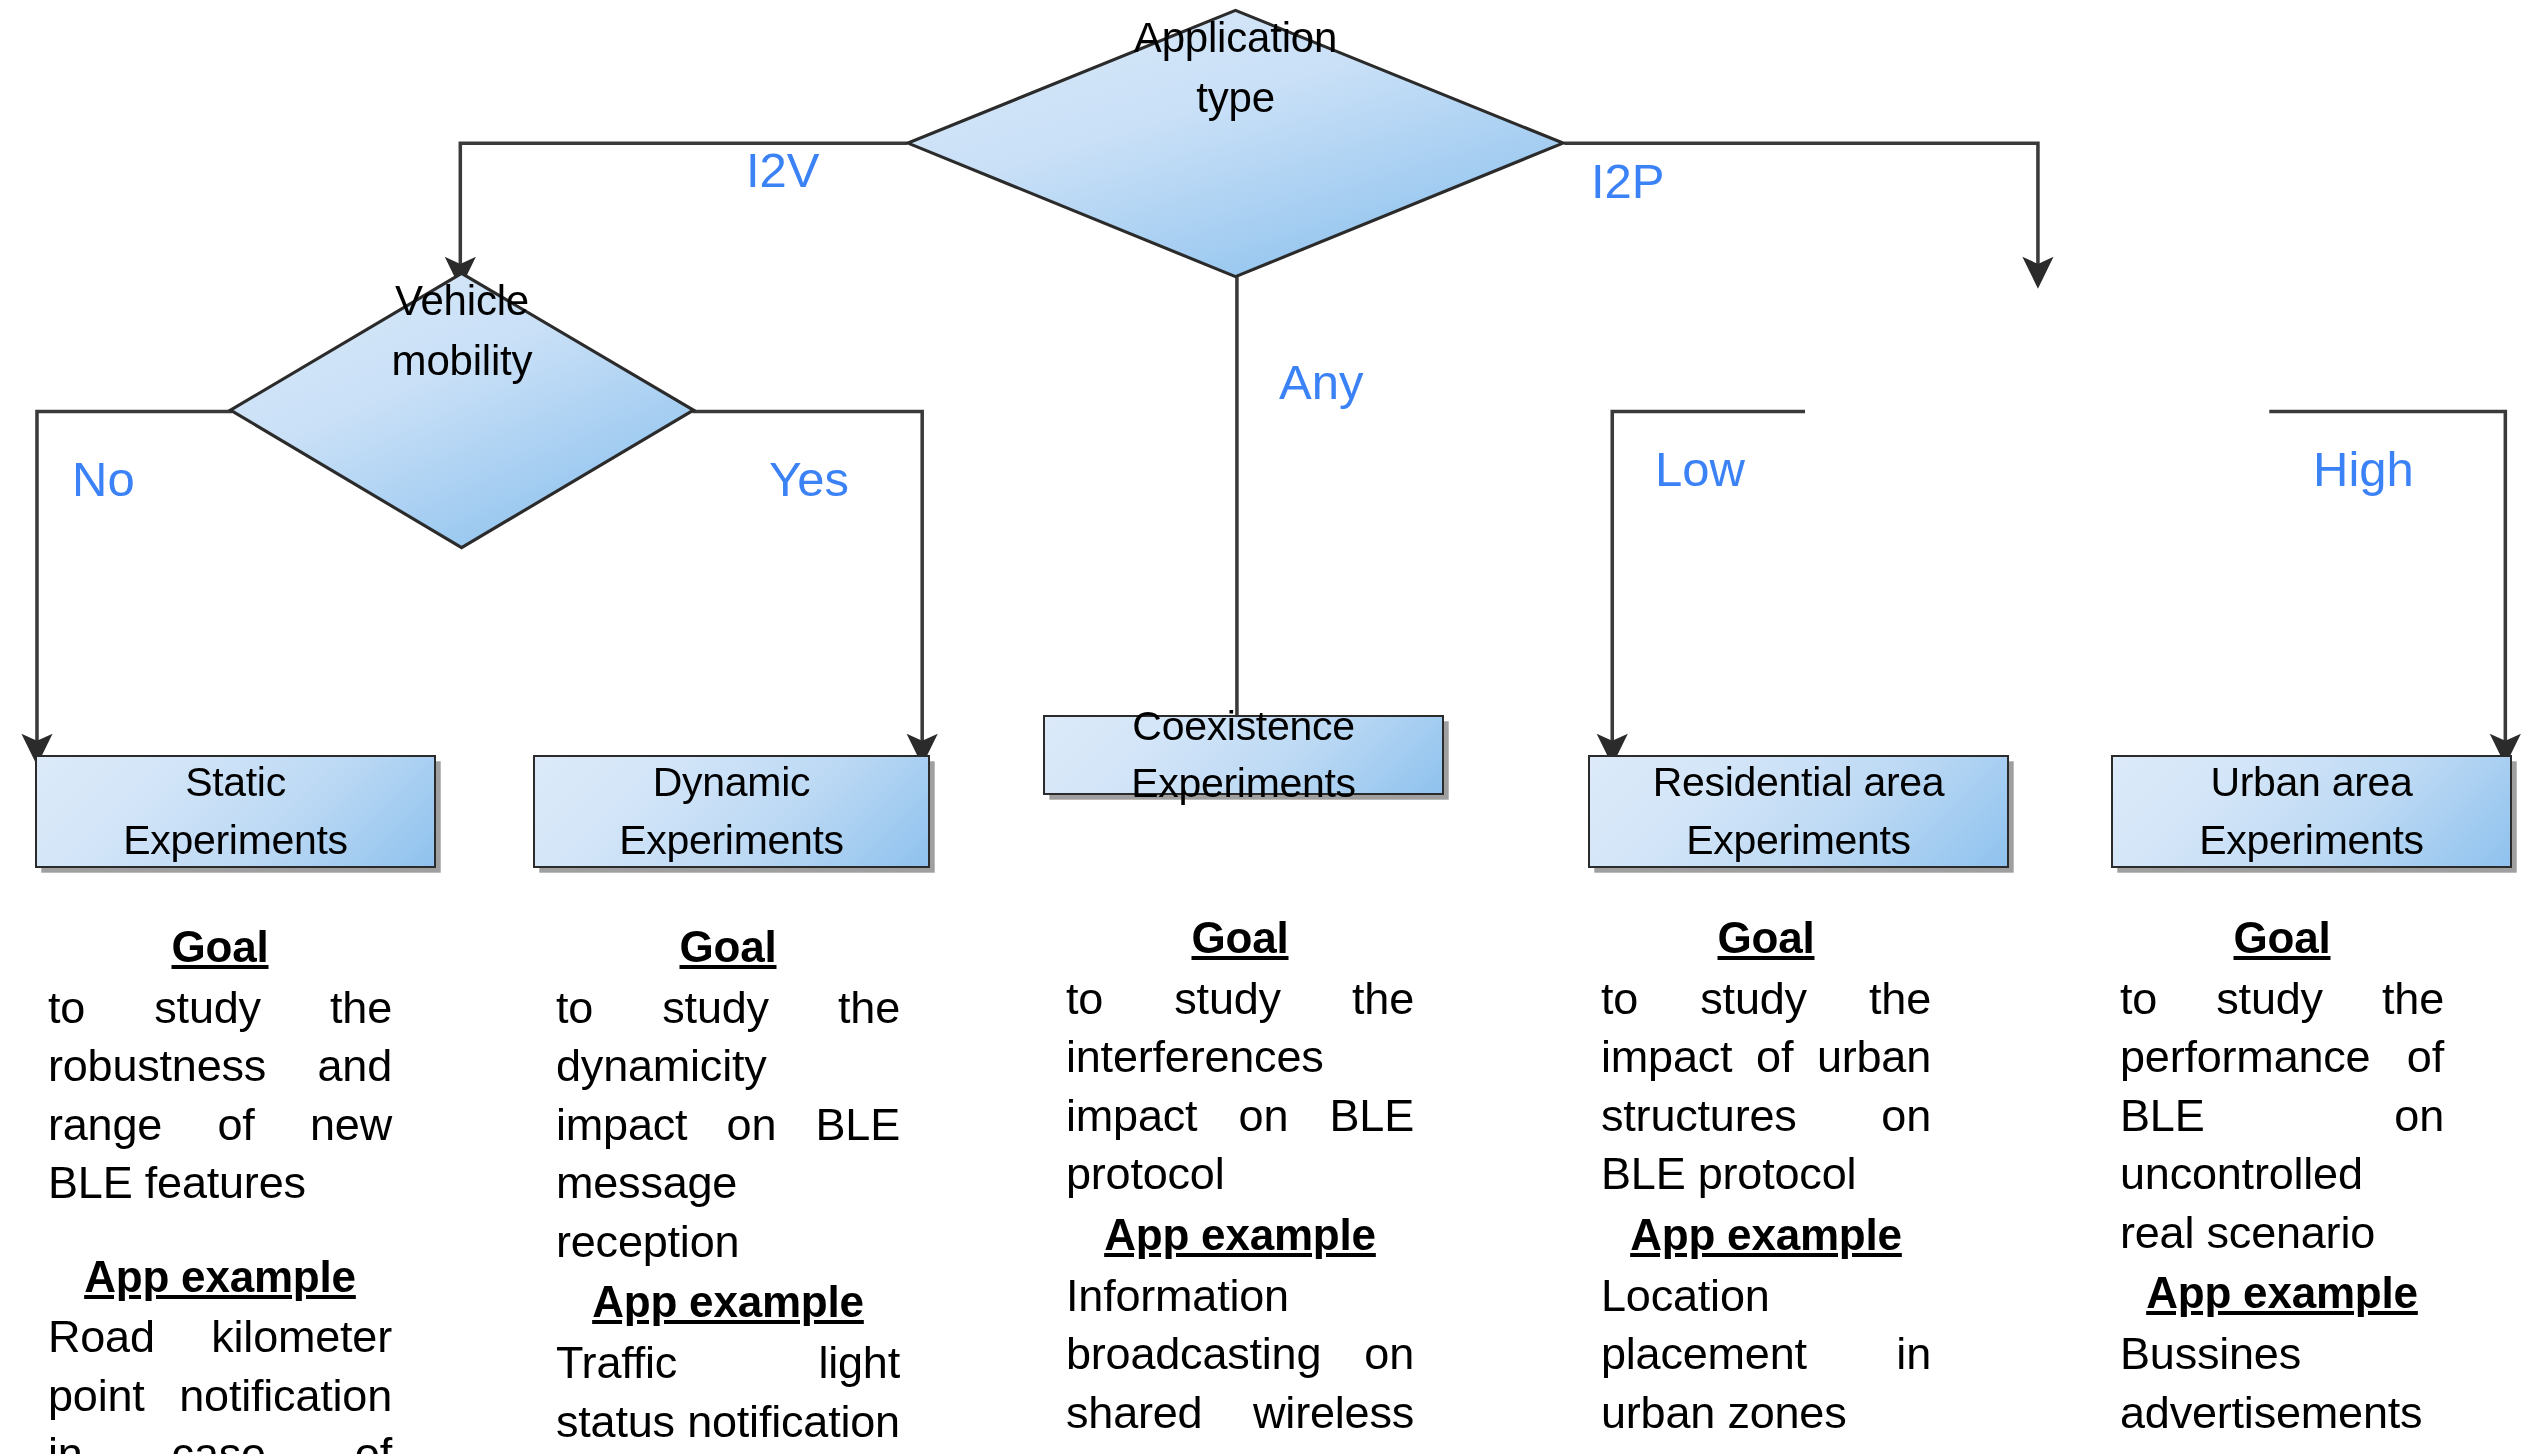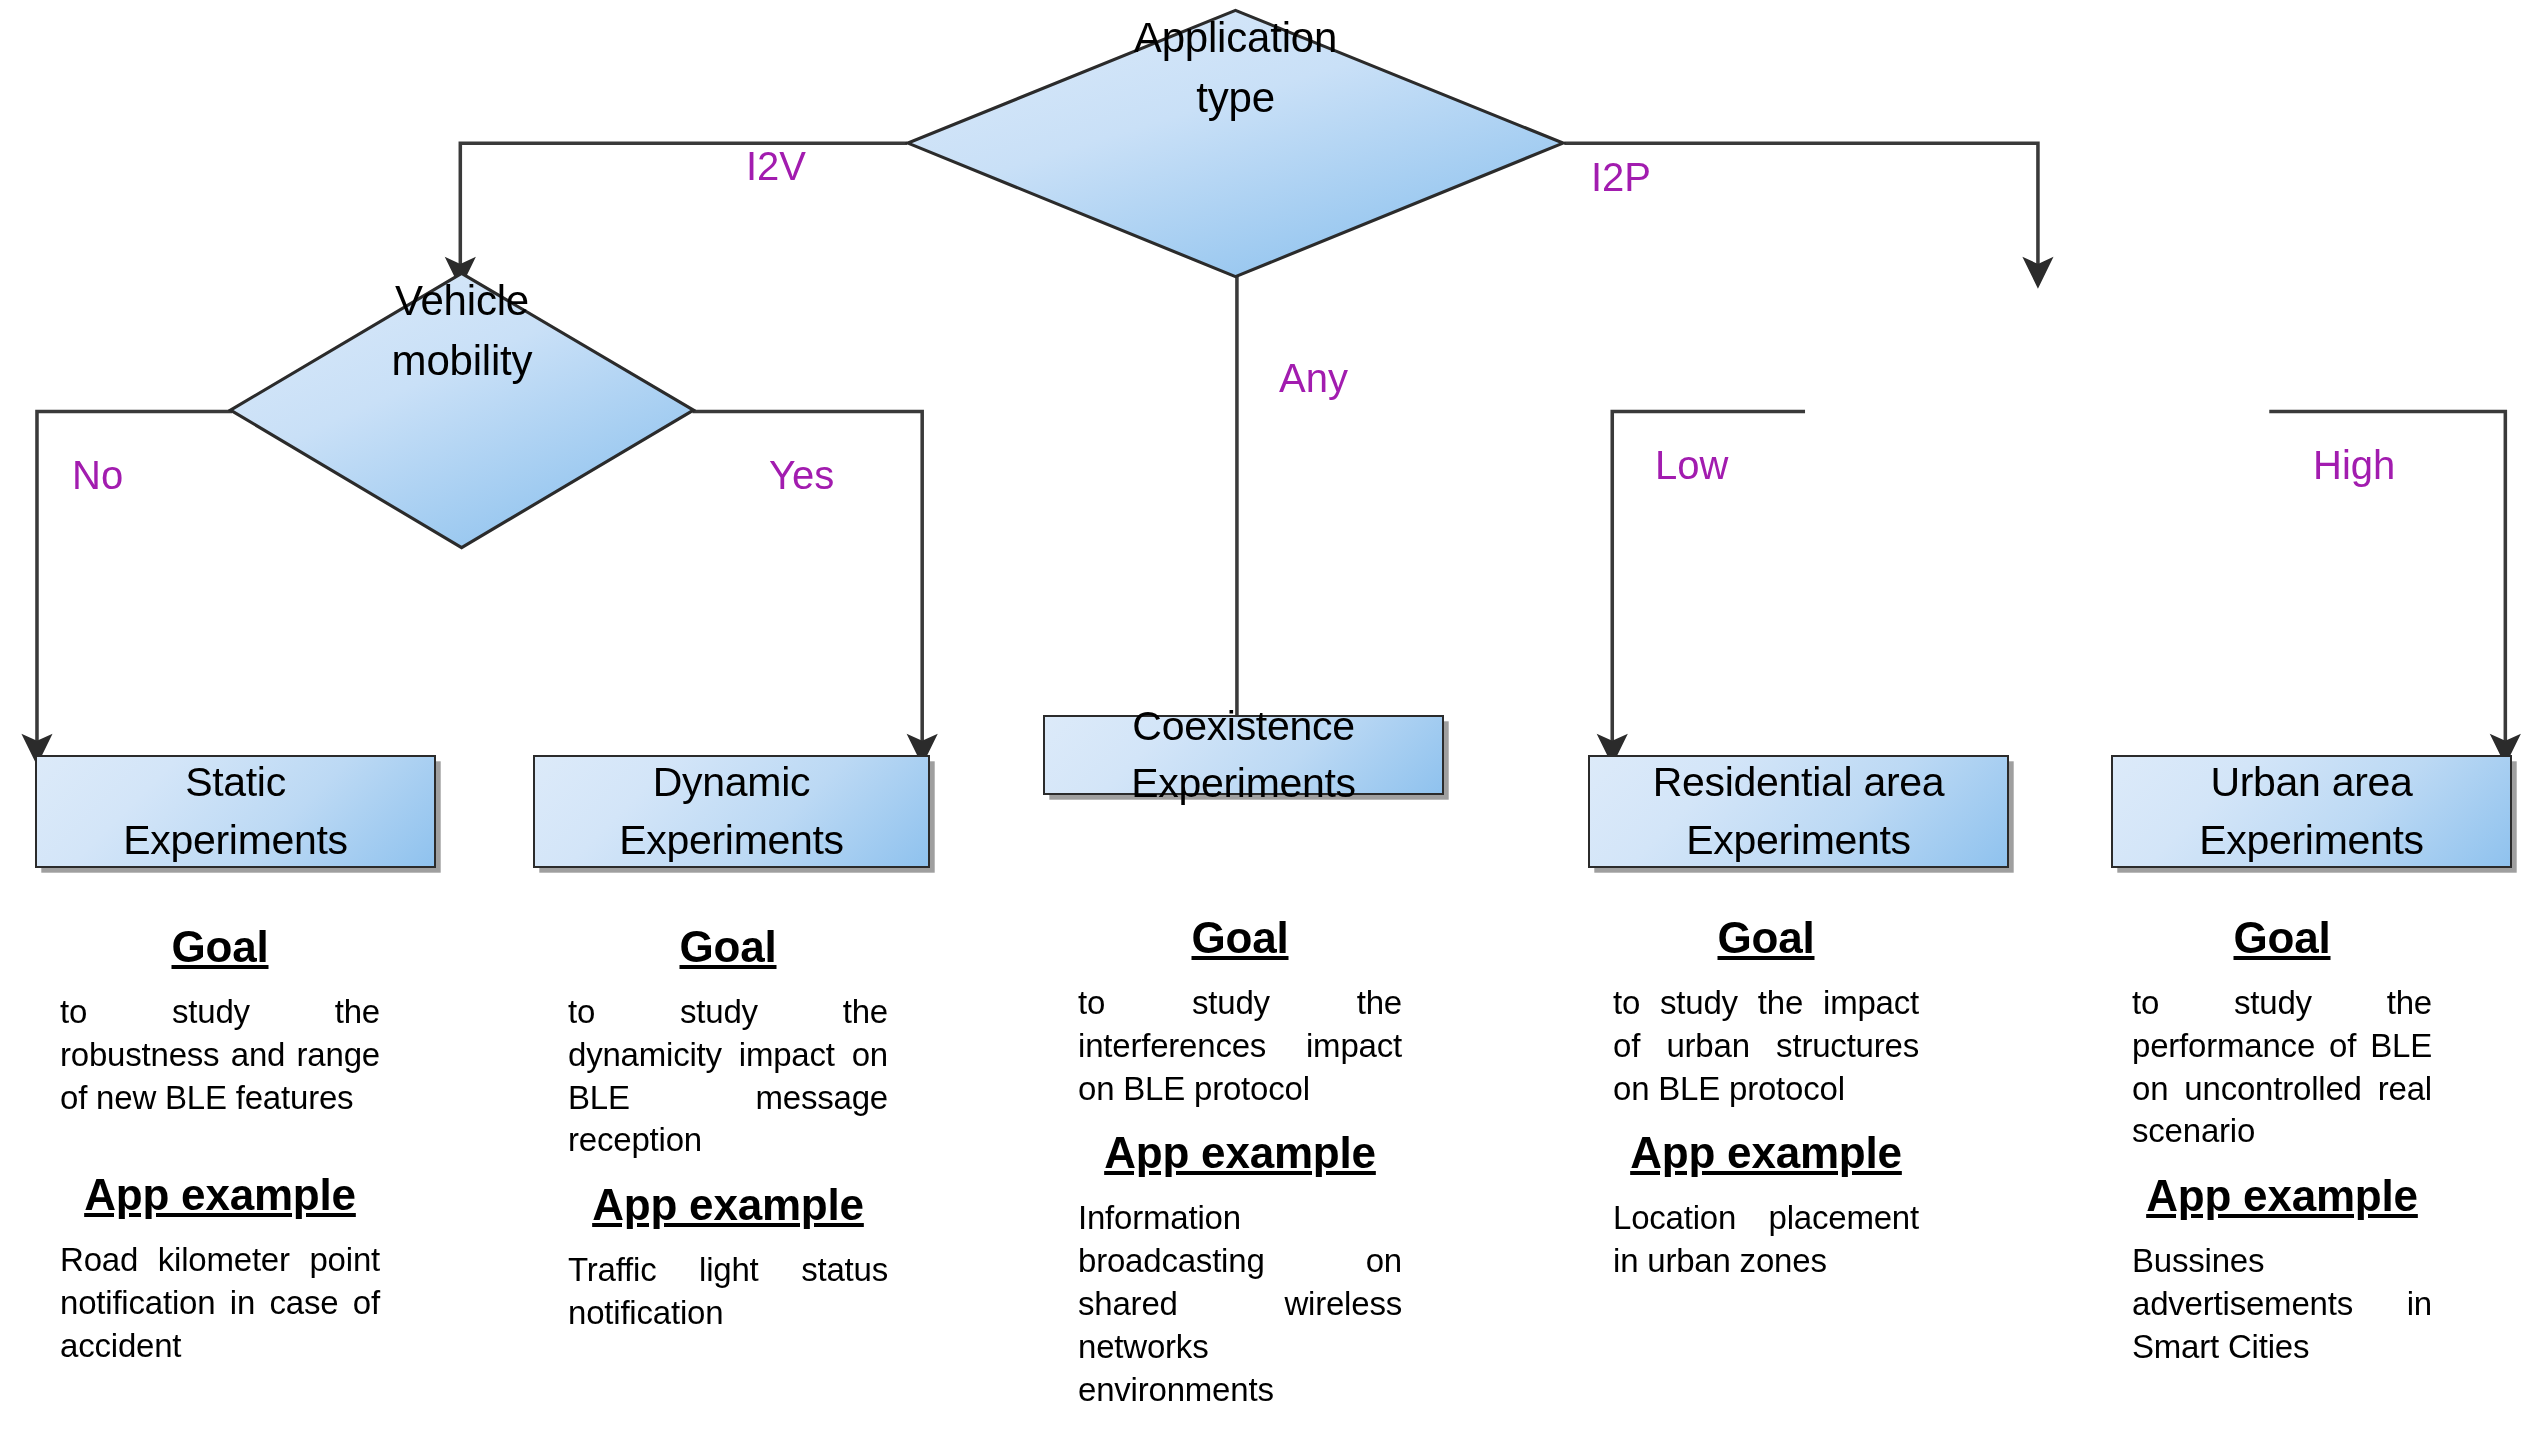--- a/index.html
+++ b/index.html
@@ -66,23 +66,23 @@
     font-size: 41px;
     line-height: 1.40;
     color: #000;
     white-space: pre-line;
     letter-spacing: -0.3px;
   }
 
   
   .edge-label {
     position: absolute;
-    font-size: 40px;
+    font-size: 49px;
     line-height: 1;
-    color: #a21caf;
+    color: #3b82f6;
     white-space: nowrap;
   }
 
   
   .desc {
     position: absolute;
     box-sizing: border-box;
   }
   .desc .head {
     font-weight: bold;
@@ -90,23 +90,23 @@
     text-align: center;
     font-size: 44px;
     line-height: 1.06;
     letter-spacing: -0.2px;
     margin: 0;
     padding: 0;
   }
   .desc .para {
     text-align: justify;
     text-align-last: left;
-    font-size: 33px;
+    font-size: 45px;
     line-height: 1.30;
-    margin: 17px;
+    margin: 5px;
     padding: 0;
     letter-spacing: -0.2px;
     -webkit-hyphens: none;
     hyphens: none;
   }
   .desc .gap {
     height: 36px;
   }
   .desc .gap-sm {
     height: 3.1px;

